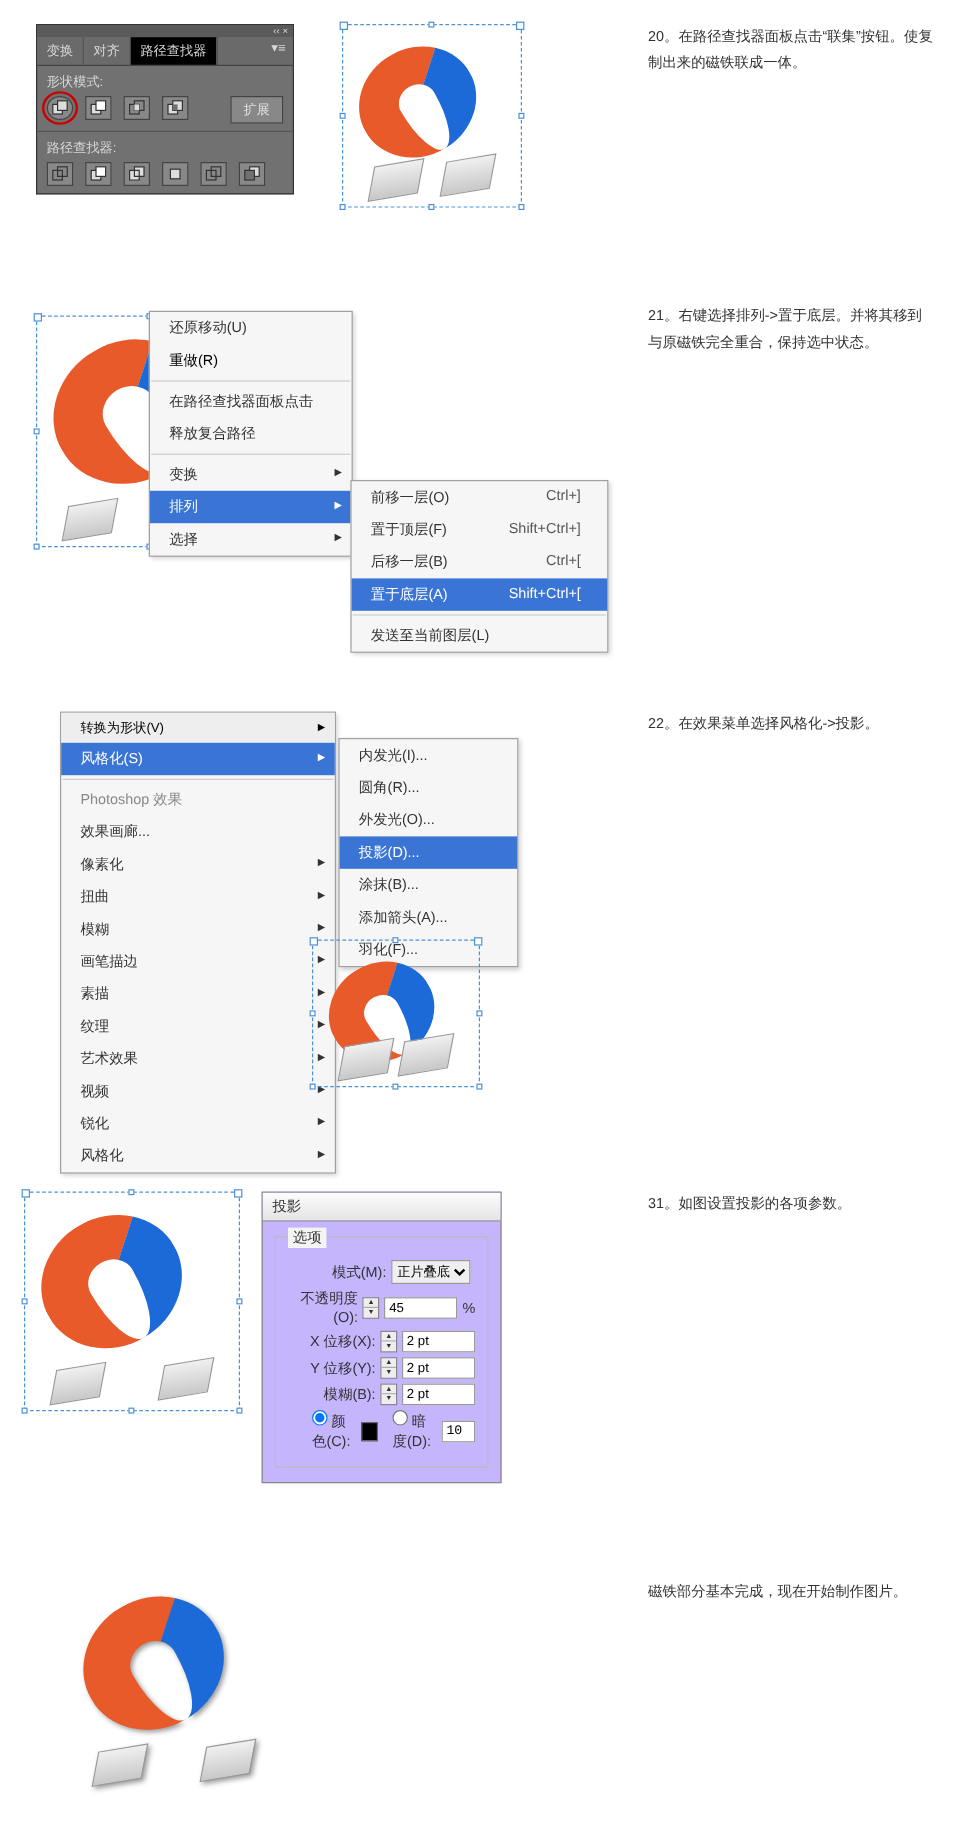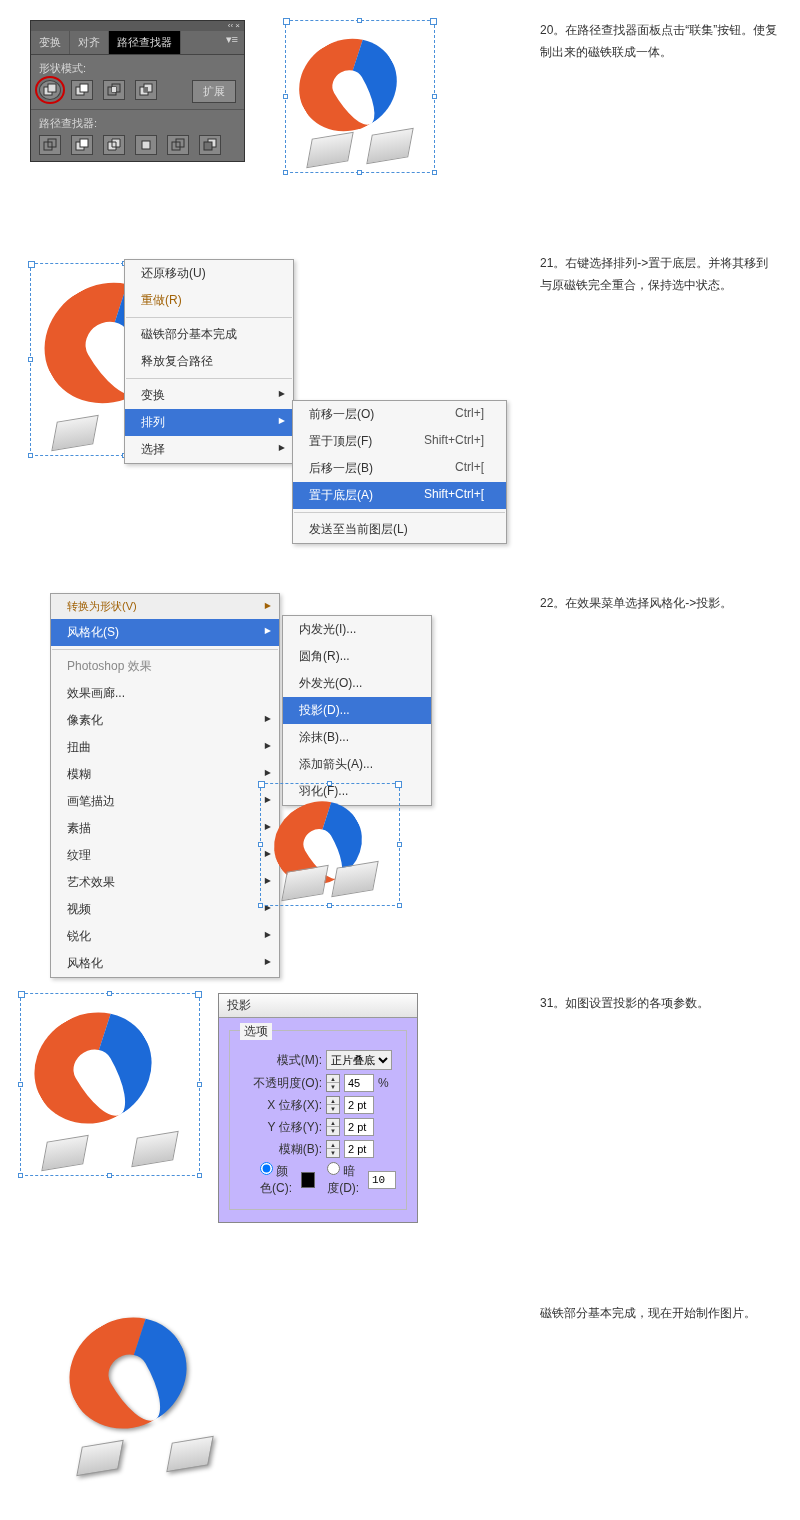--- a/index.html
+++ b/index.html
@@ -46,35 +46,35 @@
   .pathfinder .tab:last-child { border-right: 0; margin-left: auto; padding: 2px 6px; }
   .pathfinder .sect { padding: 6px 8px; }
   .pathfinder .row { display: flex; gap: 10px; align-items: flex-start; margin-top: 4px; }
   .pf-btn { width: 22px; height: 20px; background: #888; border: 1px solid #444; display: flex; align-items: center; justify-content: center; cursor: pointer; }
   .pf-btn svg { width: 14px; height: 14px; }
   .pf-btn.circled { outline: 2px solid #c00; border-radius: 50%; outline-offset: 2px; }
   .expand-btn { background: #888; border: 1px solid #444; padding: 3px 10px; color: #ddd; font-size: 11px; margin-left: auto; }
   .behind-mag { position: relative; display: inline-block; margin-left: -60px; margin-top: -20px; z-index: -1; }
   .menu { background: #f6f6f6; border: 1px solid #a0a0a0; box-shadow: 2px 2px 4px rgba(0,0,0,.2); font-size: 12px; min-width: 170px; position: absolute; }
   .menu .mi { padding: 5px 22px 5px 16px; white-space: nowrap; cursor: default; position: relative; }
-  .menu .mi.disabled { color: #a16207; }
+  .menu .mi.disabled { color: #000000; }
   .menu .mi.hl { background: #3a75d6; color: #fff; }
   .menu .mi.sub::after { content: "▶"; font-size: 8px; position: absolute; right: 8px; top: 7px; color: inherit; }
   .menu .sep { height: 1px; background: #ccc; margin: 3px 1px; }
   .menu .shortcut { float: right; margin-left: 30px; color: #555; }
   .menu .mi.hl .shortcut { color: #fff; }
 
   
   .dialog { border: 1px solid #888; background: #c4b5fd; width: 200px; font-size: 12px; }
   .dialog .titlebar { background: linear-gradient(#fdfdfd,#e4e4e4); padding: 3px 8px; border-bottom: 1px solid #999; }
   .fieldset { border: 1px solid #bbb; margin: 12px 10px; padding: 10px 10px 8px 10px; }
   .fieldset .legend { position: relative; top: -18px; background: #f4f4f4; padding: 0 4px; display: inline-block; }
   .fld-row { display: flex; align-items: center; margin: 4px 0; gap: 4px; }
   .fld-row .lbl { width: 82px; text-align: right; }
-  .fld-row input.txt { width: 30px; height: 18px; border: 1px solid #999; font-size: 11px; padding: 0 3px; }
+  .fld-row input.txt { width: 61px; height: 18px; border: 1px solid #999; font-size: 11px; padding: 0 3px; }
   .fld-row select { height: 20px; border: 1px solid #999; font-size: 11px; }
   .spinner { display: inline-flex; flex-direction: column; border: 1px solid #888; }
   .spinner span { width: 12px; height: 8px; background: #eee; font-size: 6px; text-align: center; line-height: 8px; border-bottom: 1px solid #aaa; cursor: pointer; }
   .spinner span:last-child { border-bottom: 0; }
   .swatch { width: 22px; height: 16px; background: #000; border: 1px solid #666; display: inline-block; vertical-align: middle; }
   input[type=radio] { margin: 0 3px 0 0; }
 </style>
 </head>
 <body>
 
@@ -180,21 +180,21 @@
 <div class="step">
   <div class="figure" style="position:relative; height:260px;">
     <div class="selected-box" style="position:absolute; left:10px; top:10px;">
       <span class="h1"></span><span class="h2"></span><span class="h3"></span><span class="h4"></span><span class="h5"></span><span class="h6"></span>
       <div class="magnet" style="width:180px; height:180px;"><div class="mag-u" style="width:130px;height:130px;border-width:42px;"></div><div class="foot foot1"></div><div class="foot foot2"></div></div>
     </div>
     <div class="menu" style="left:104px; top:6px;">
       <div class="mi">还原移动(U)</div>
       <div class="mi disabled">重做(R)</div>
       <div class="sep"></div>
-      <div class="mi">磁铁部分基本完成</div>
+      <div class="mi">在路径查找器面板点击</div>
       <div class="mi">释放复合路径</div>
       <div class="sep"></div>
       <div class="mi sub">变换</div>
       <div class="mi sub hl">排列</div>
       <div class="mi sub">选择</div>
     </div>
     <div class="menu" style="left:272px; top:147px; min-width:215px;">
       <div class="mi"><span>前移一层(O)</span><span class="shortcut">Ctrl+]</span></div>
       <div class="mi"><span>置于顶层(F)</span><span class="shortcut">Shift+Ctrl+]</span></div>
       <div class="mi"><span>后移一层(B)</span><span class="shortcut">Ctrl+[</span></div>

